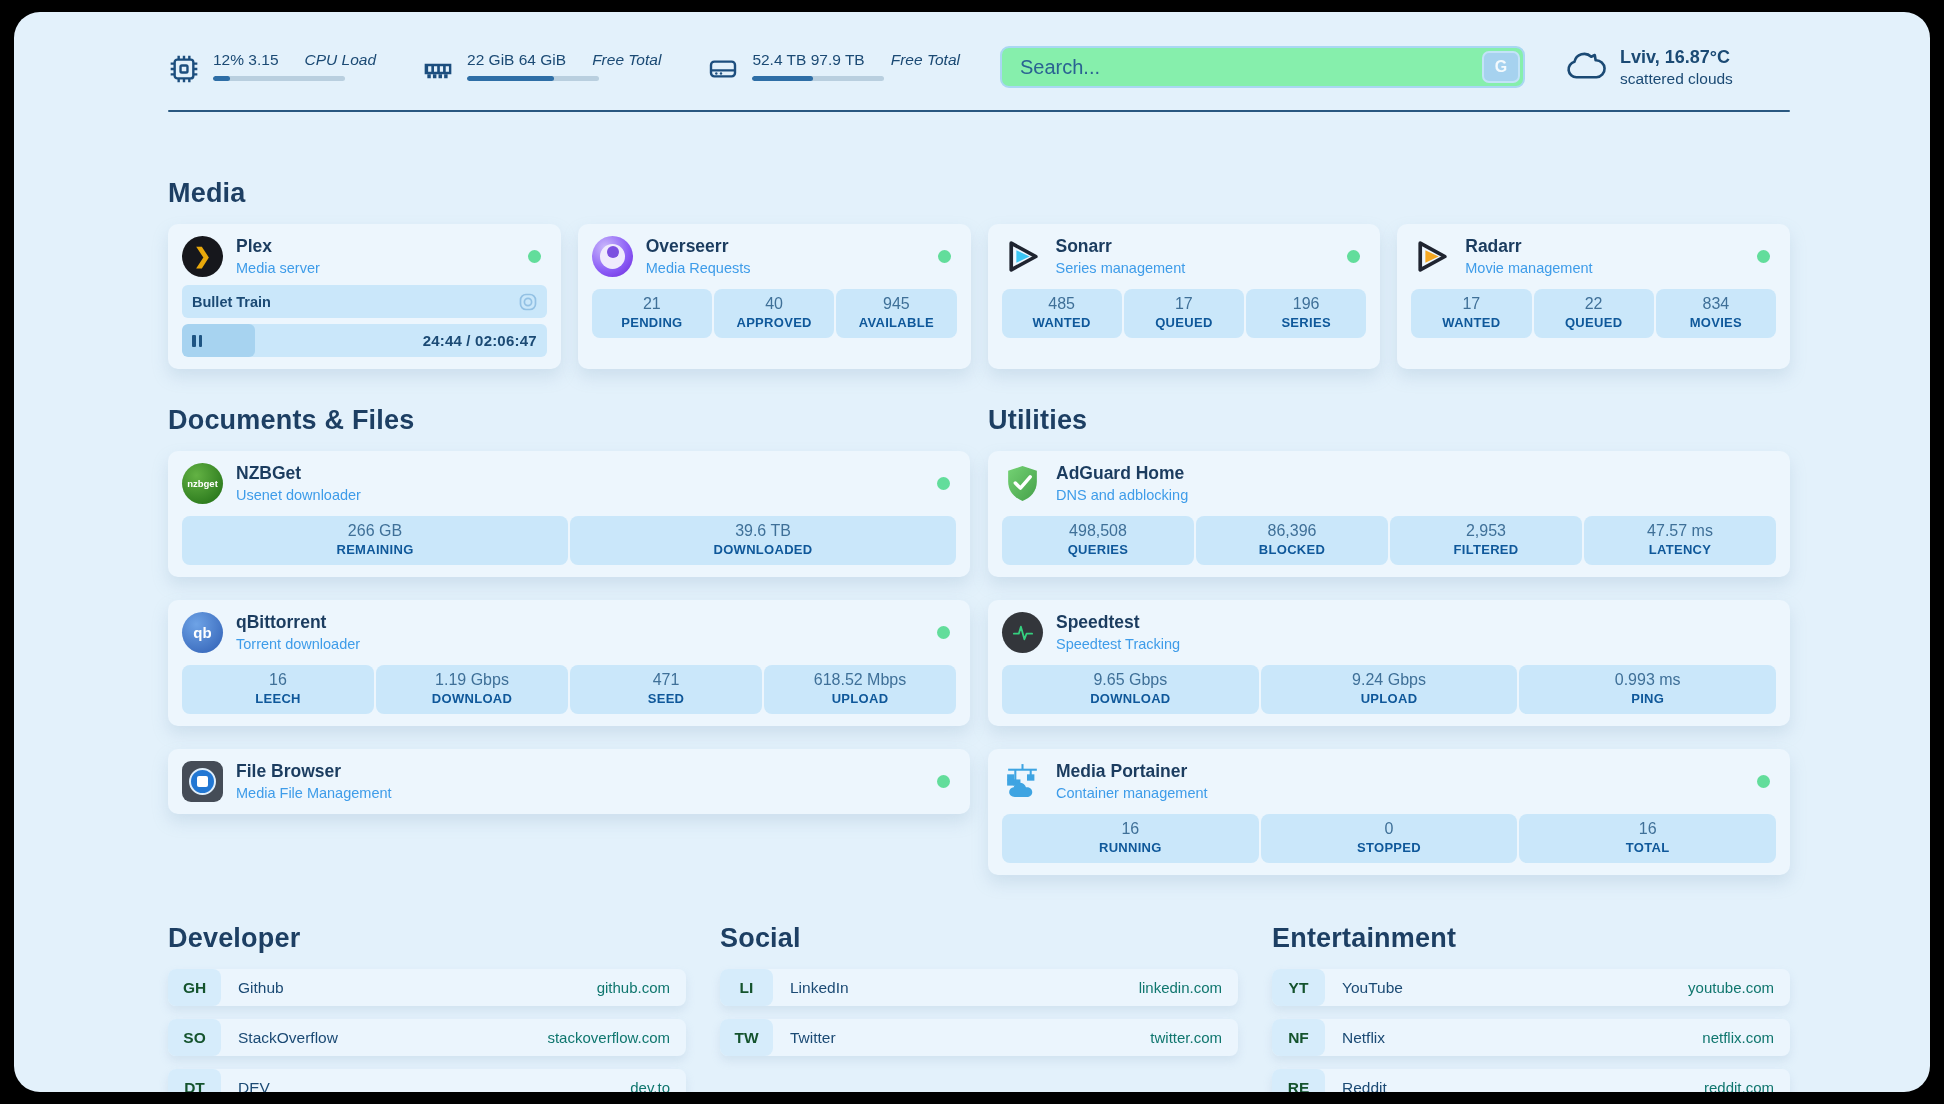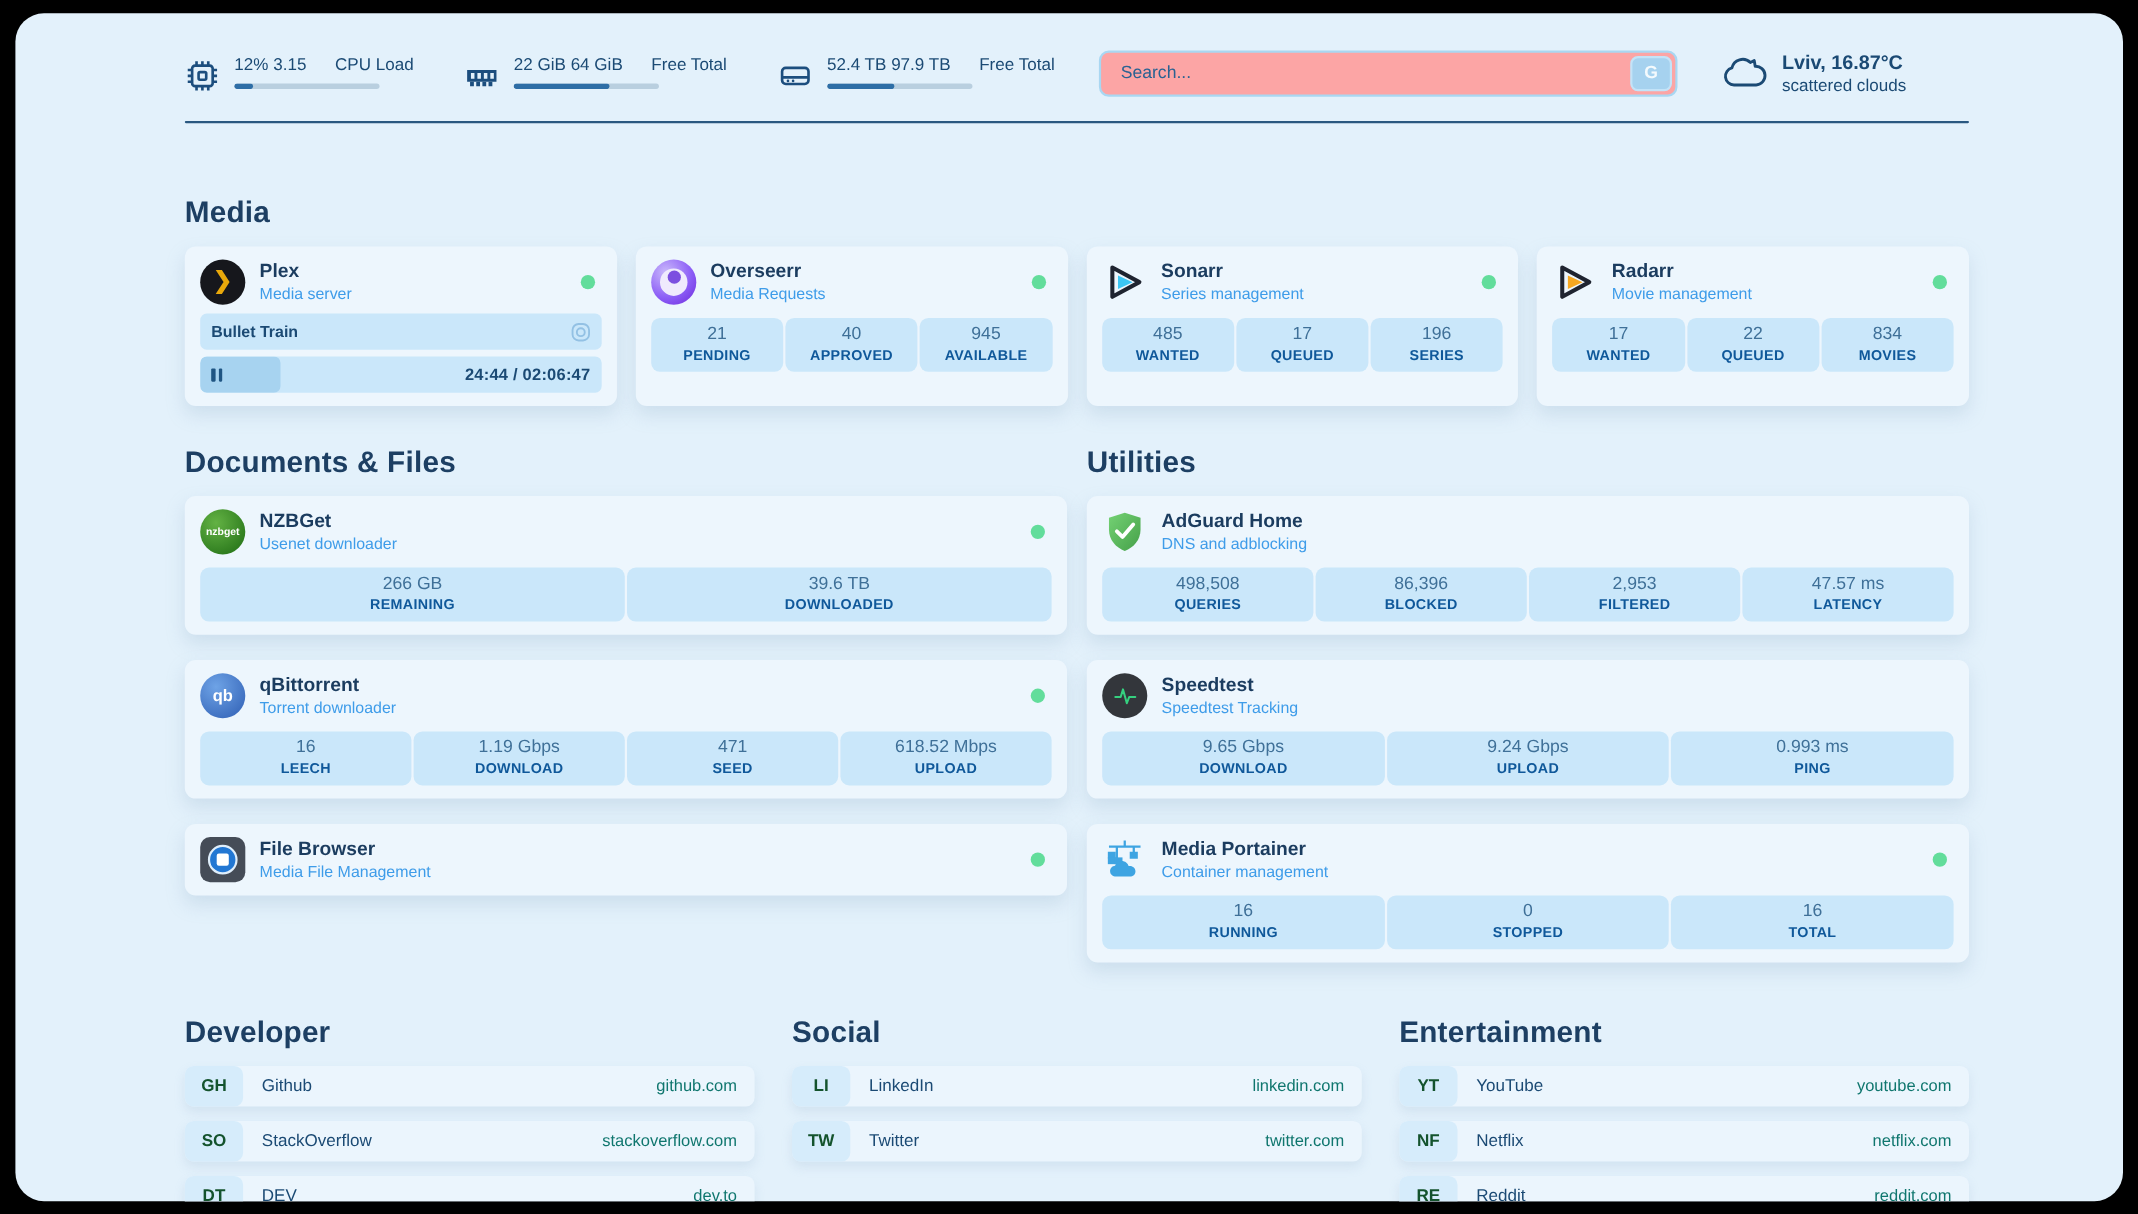--- a/index.html
+++ b/index.html
@@ -8,27 +8,27 @@
   .surface { position:absolute; left:14px; top:12px; right:14px; bottom:12px;
     background:#e3f1fb; border-radius:26px; padding:30px 140px 26px 154px; overflow:hidden; }
 
   
   .top-bar { display:flex; align-items:center; gap:40px; margin-top:4px; }
   .hw-stats { display:flex; gap:46px; flex:none; }
   .stat-group { display:flex; gap:13px; align-items:flex-start; }
   .stat-icon { width:32px; height:32px; flex:none; margin-top:3px; color:#1c4e7e; }
   .stat-body { display:flex; flex-direction:column; }
   .stat-text { display:flex; gap:26px; font-size:15.5px; color:#1b4a74; line-height:1.32; }
-  .stat-labels { text-align:center; }
+  .stat-labels { text-align:center;font-style:italic; }
   .stat-track { margin-top:6px; height:5px; border-radius:3px; background:#b9cfdf; overflow:hidden; }
   .stat-fill { height:100%; border-radius:3px; background:#2e6ea6; }
 
   .search-wrap { flex:1; position:relative; }
-  .search-input { width:100%; height:42px; background:#fca5a5; border:2px solid #a9d7f2;
-    border-radius:9px; padding:0 52px 0 18px; font-size:16px; color:#1b4a74; outline:none;
+  .search-input { width:100%; height:42px; background:#86efac; border:2px solid #a9d7f2;
+    border-radius:9px; padding:0 52px 0 18px; font-size:20px; color:#1b4a74; outline:none;
     font-family:"Liberation Sans", sans-serif; }
   .search-input::placeholder { color:#2a6292; opacity:1; }
   .search-btn { position:absolute; right:5px; top:5px; bottom:5px; width:38px;
     background:#a6d2ef; border:2px solid #c3e3f8; border-radius:7px; color:#f4fafd;
     font-size:16px; font-weight:700; display:flex; align-items:center; justify-content:center;
     cursor:pointer; }
   .weather { display:flex; align-items:center; gap:13px; flex:none; min-width:225px; }
   .weather-icon { width:42px; height:32px; color:#1b4a74; }
   .weather-line1 { font-size:18px; font-weight:700; color:#1b4a74; }
   .weather-line2 { font-size:15.5px; color:#1b4a74; margin-top:2px; }

